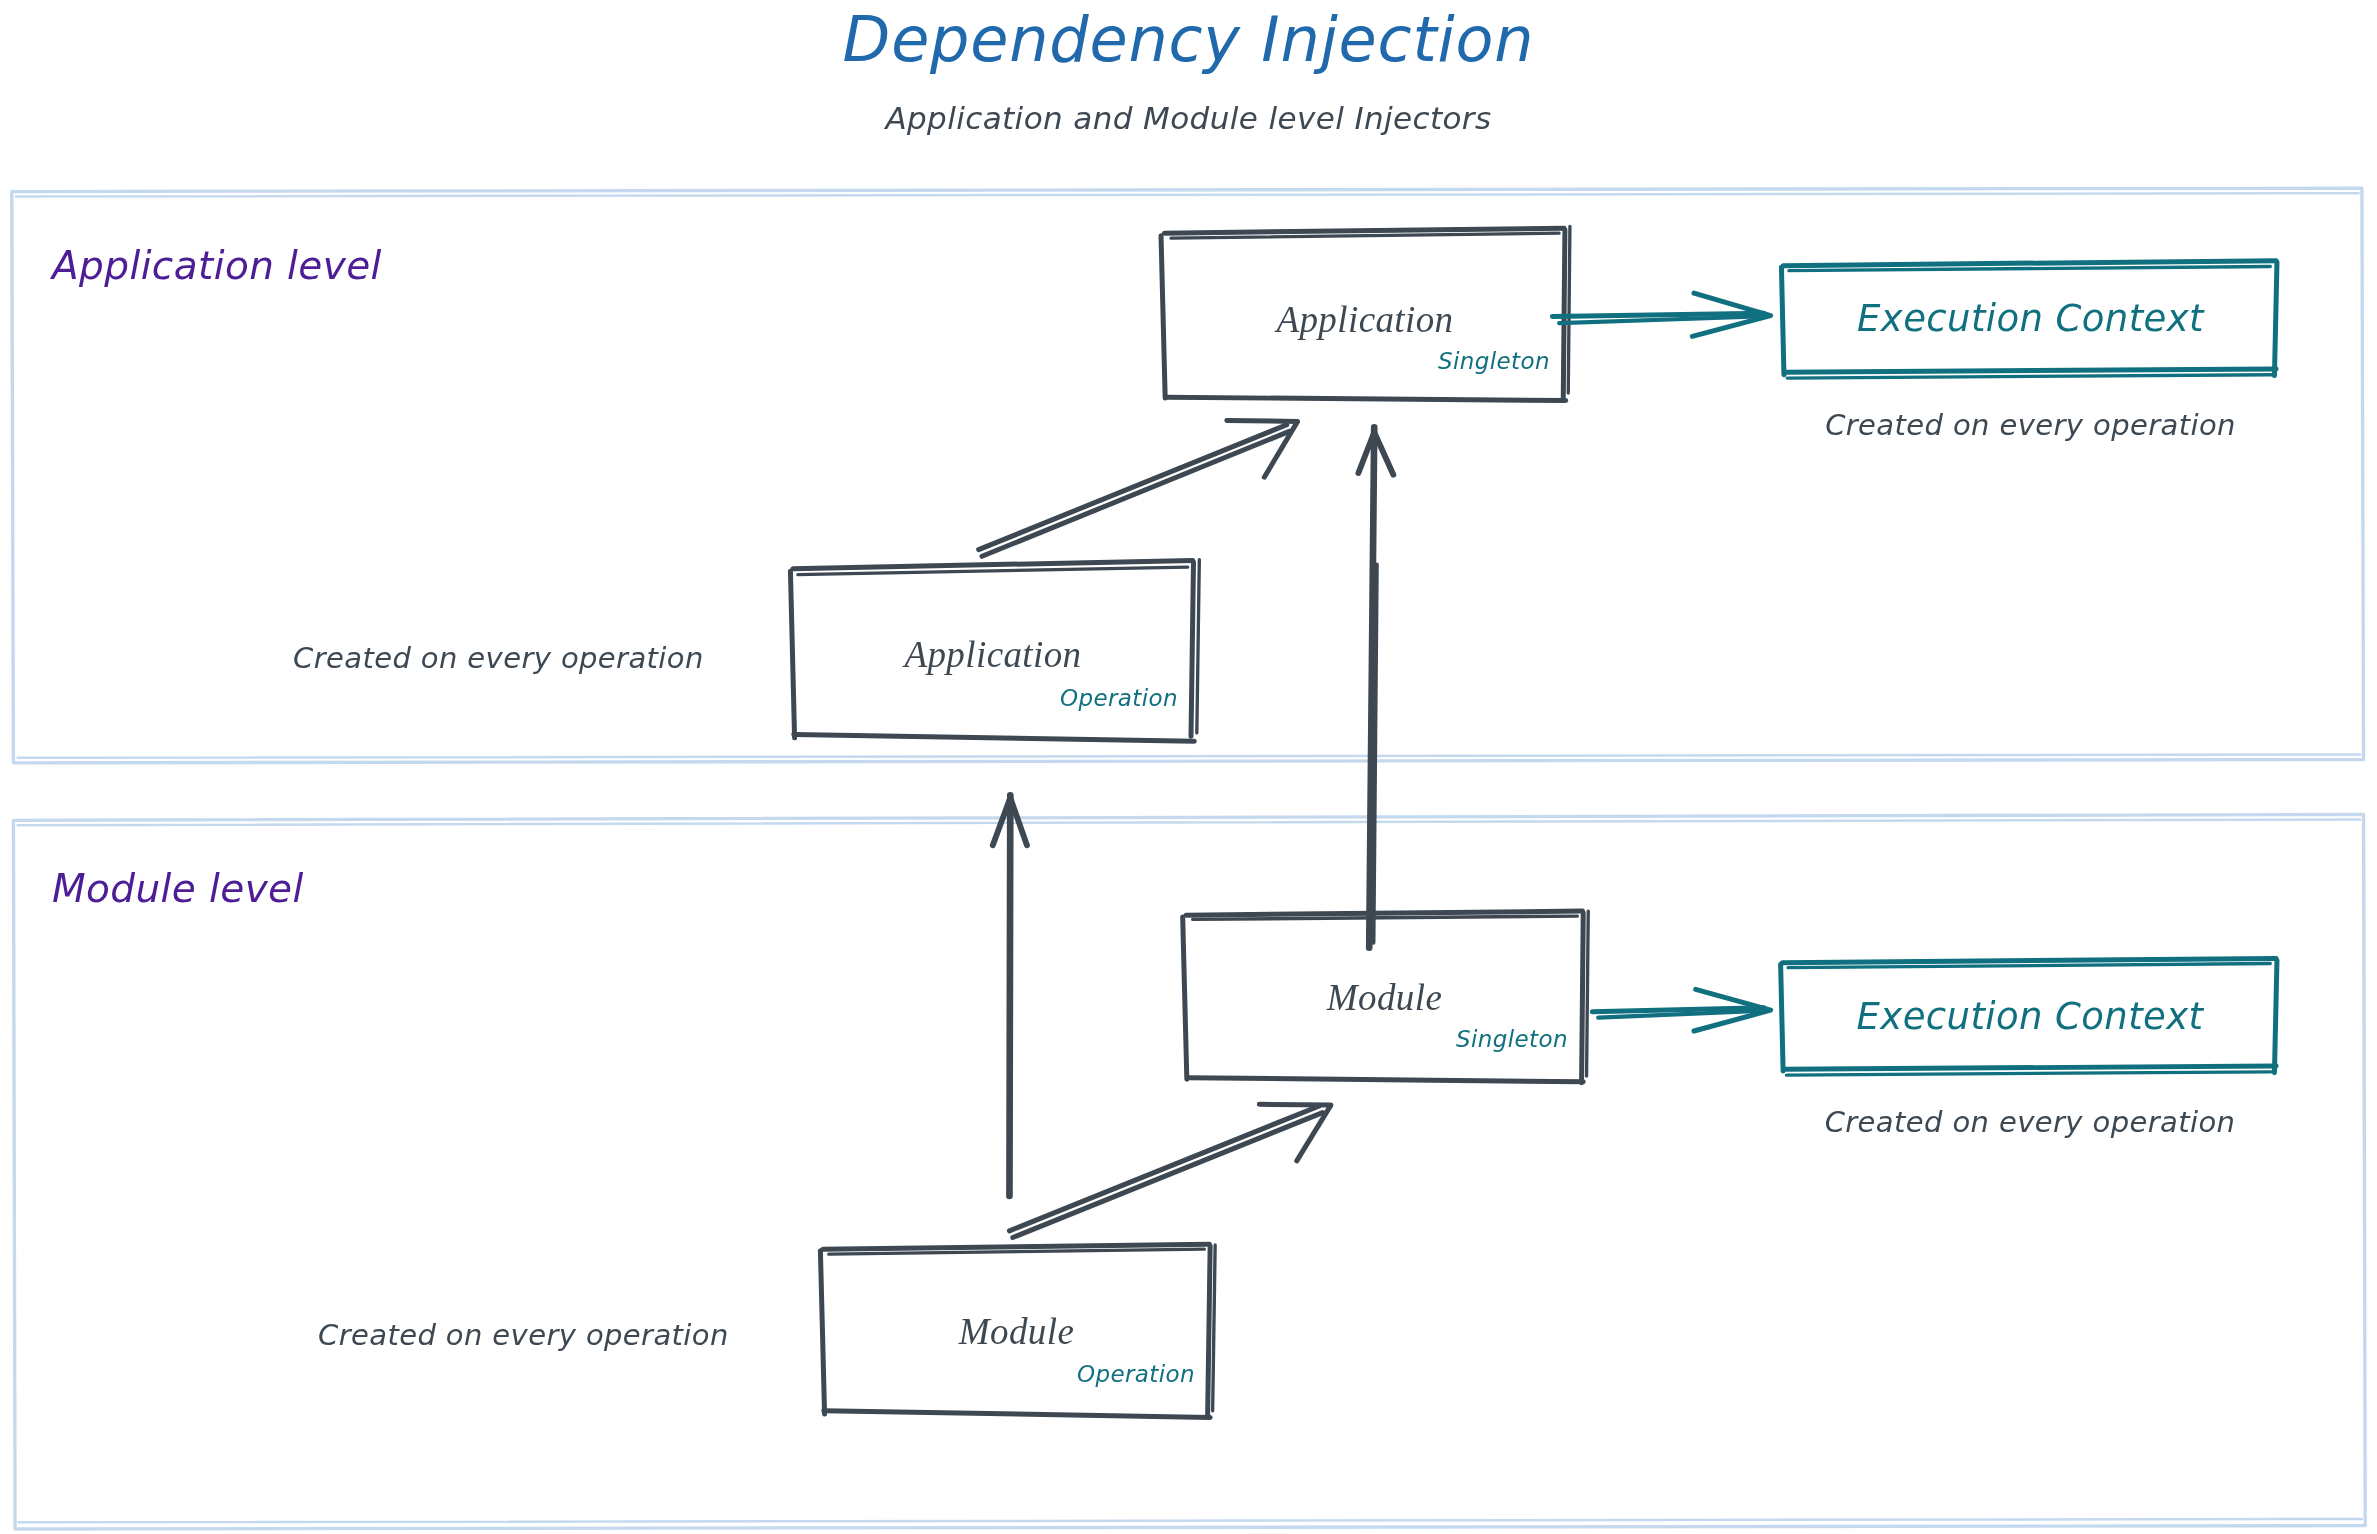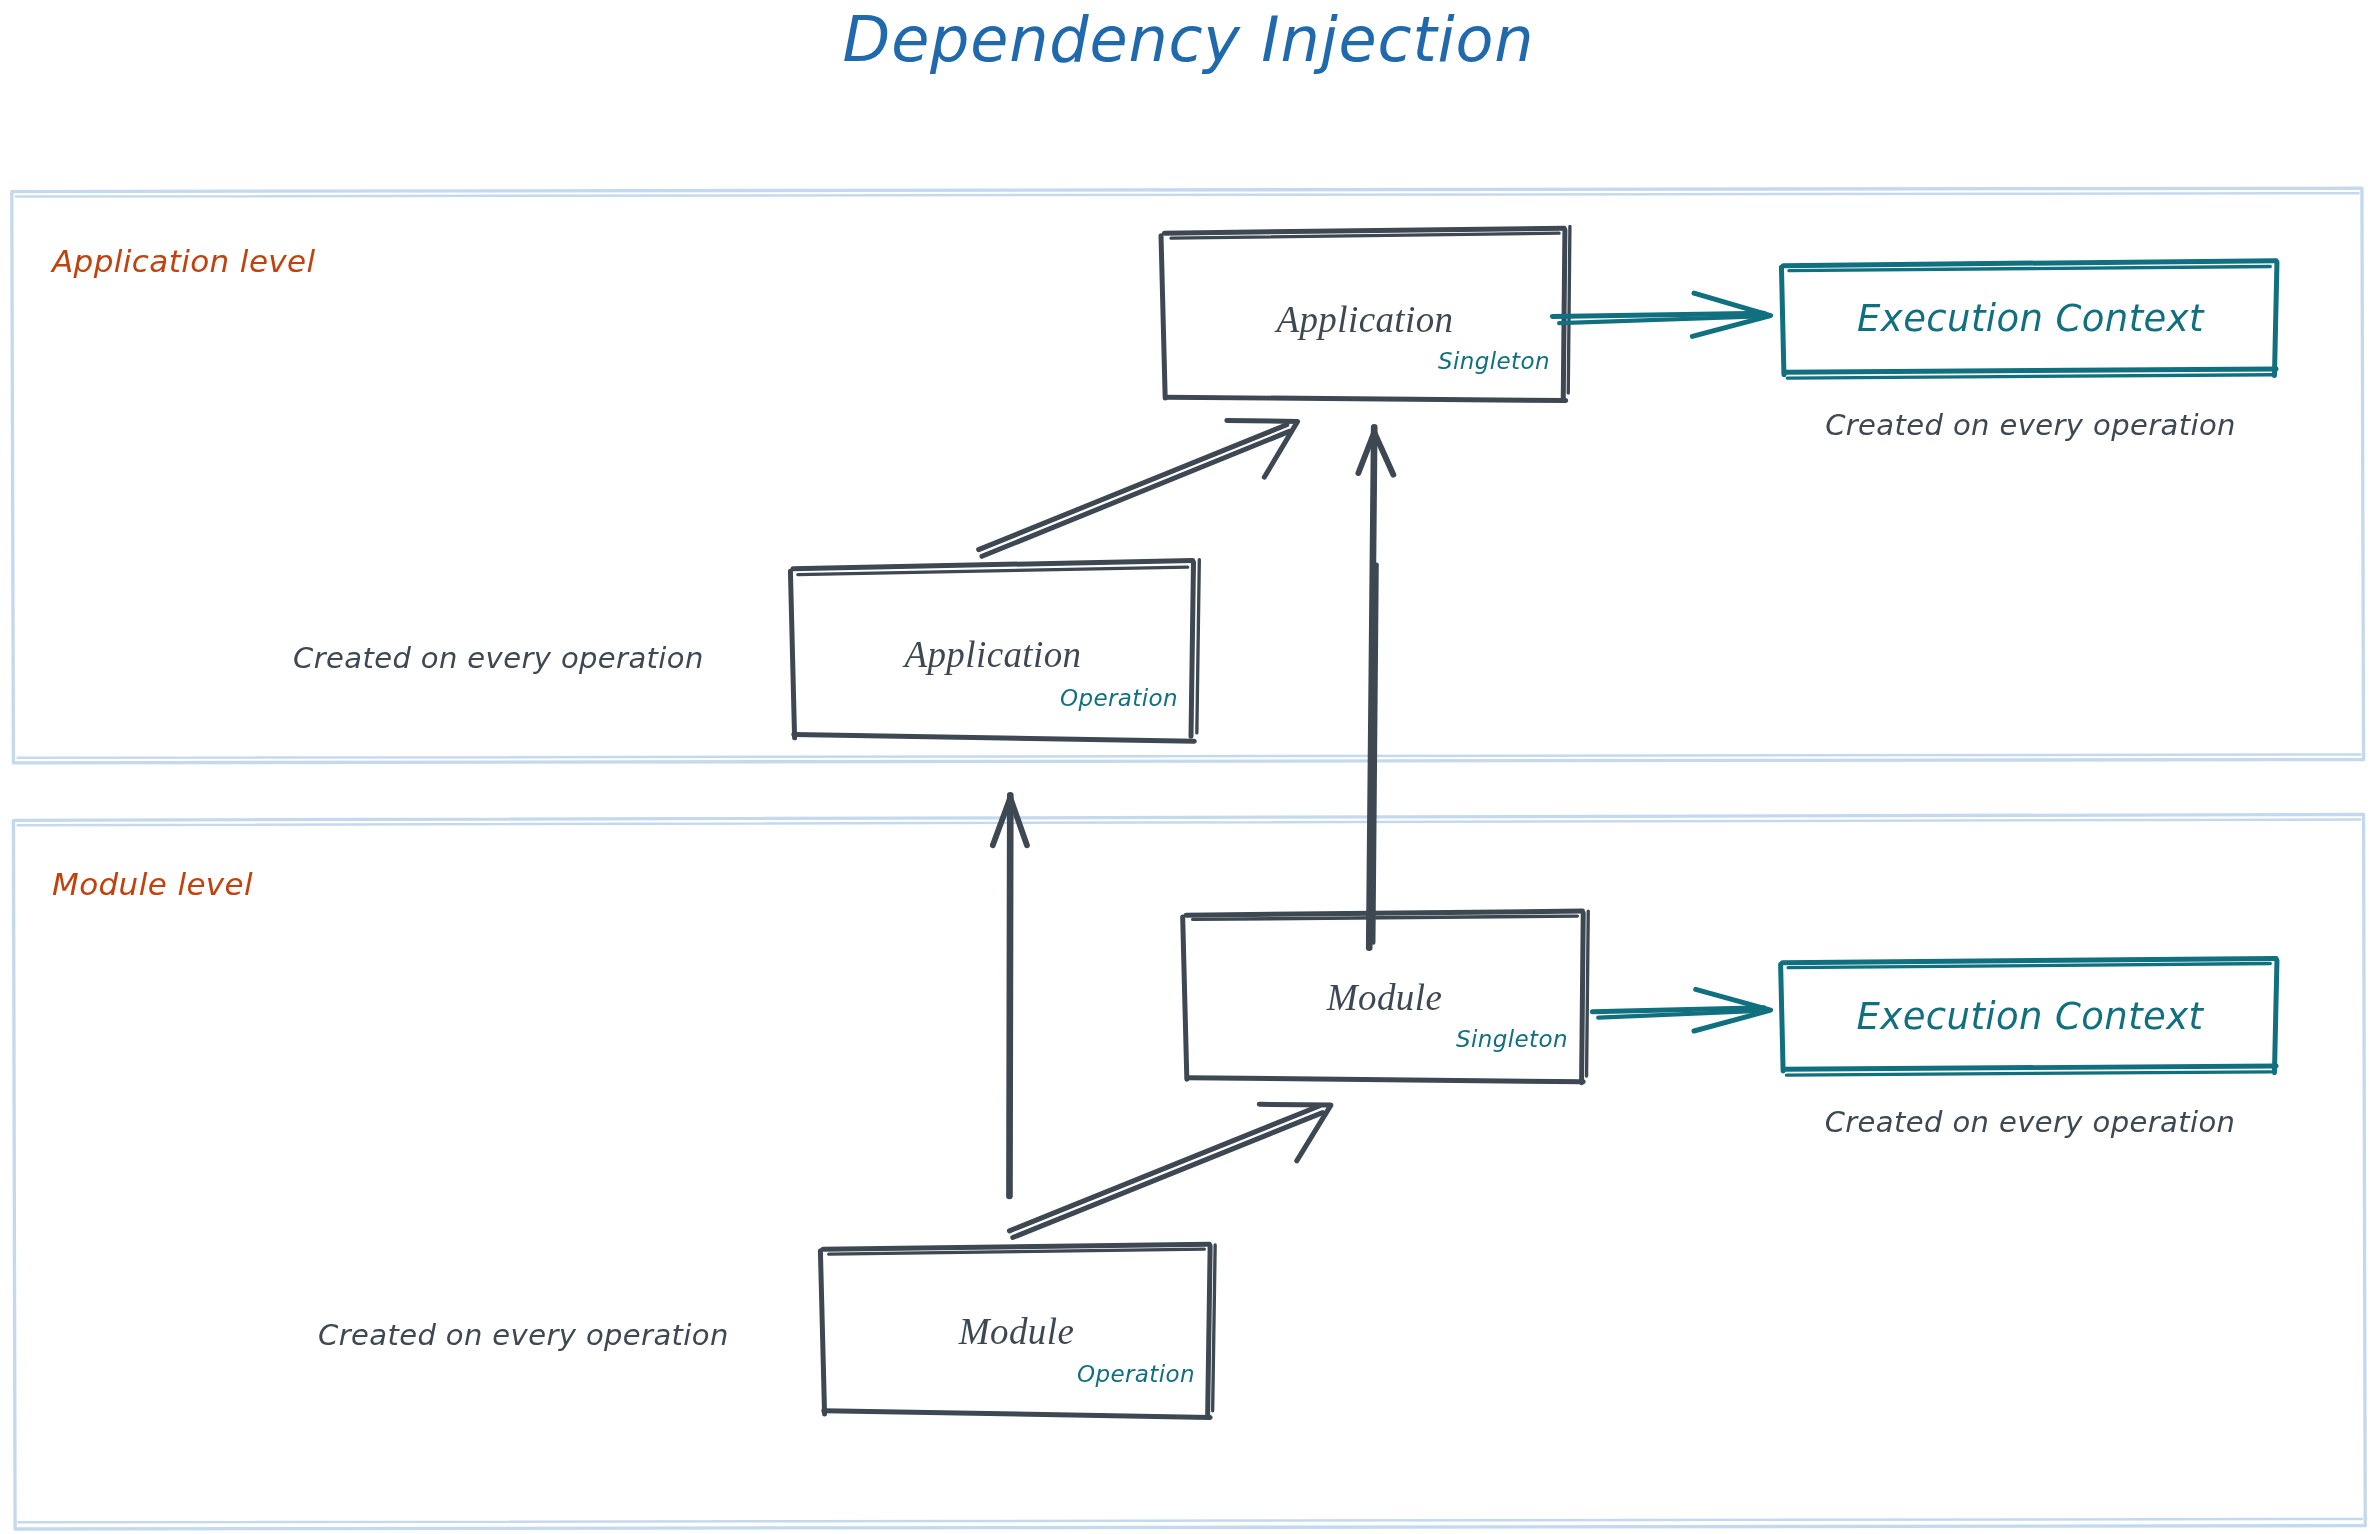--- a/index.html
+++ b/index.html
@@ -20,22 +20,22 @@
     letter-spacing:0.8px;
     color:#2069ad;
   }
   .subtitle{
     font-family:"DejaVu Sans", sans-serif;
     font-size:31px; font-style:italic; letter-spacing:0.4px;
     color:#3d4852;
   }
   .section-label{
     font-family:"DejaVu Sans", sans-serif;
-    font-size:31px; font-style:italic; letter-spacing:0.4px;
-    color:#c2410c;
+    font-size:39px; font-style:italic; letter-spacing:0.4px;
+    color:#4c1d95;
   }
   .box-title{
     font-family:Liberation Serif, serif;
     font-size:37px; font-style:italic; letter-spacing:0.4px;
     color:#3d4852;
   }
   .box-scope{
     font-family:"DejaVu Sans", sans-serif;
     font-size:23px; font-style:italic; letter-spacing:0.4px;
     color:#10707f;
@@ -154,20 +154,21 @@
 
     <g>
       <path class="ink" stroke-width="6" d="M 1212 1478 L 1584 1328"></path>
       <path class="ink" stroke-width="6" d="M 1216 1486 L 1588 1336"></path>
       <path class="ink" stroke-width="6" d="M 1512 1326 L 1598 1327 L 1557 1394"></path>
     </g>
   </svg>
 
   <div class="txt title" style="left:0;top:3.3px;width:2377px;text-align:center;">Dependency Injection</div>
 
+  <div class="txt subtitle" style="left:0;top:100px;width:2377px;text-align:center;">Application and Module level Injectors</div>
 
   <div class="txt section-label" style="left:52px;top:243px;">Application level</div>
 
   <div class="txt section-label" style="left:52px;top:866px;">Module level</div>
 
   <div class="txt box-title" style="left:1165px;top:298px;width:400px;text-align:center;">Application</div>
   <div class="txt box-scope" style="left:1165px;top:348px;width:385px;text-align:right;">Singleton</div>
 
   <div class="txt box-title" style="left:793px;top:633px;width:400px;text-align:center;">Application</div>
   <div class="txt box-scope" style="left:793px;top:685px;width:385px;text-align:right;">Operation</div>

